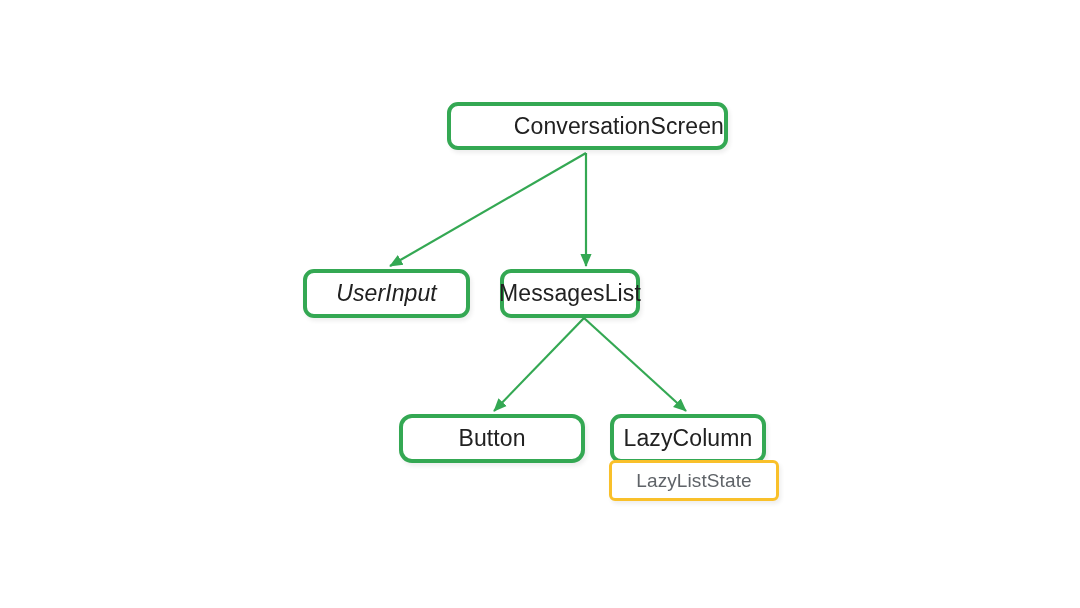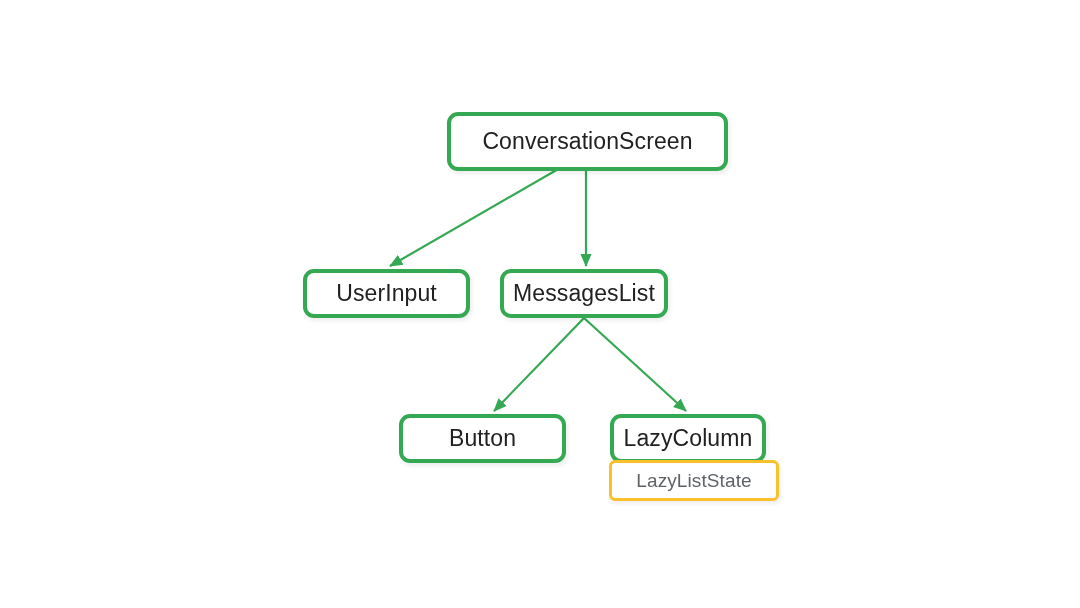--- a/index.html
+++ b/index.html
@@ -77,30 +77,30 @@
     </defs>
     <g id="edges-group">
         <line x1="586" y1="153" x2="390" y2="266" stroke="#34a853" stroke-width="2.2" marker-end="url(#arrowhead)"></line>
         <line x1="586" y1="153" x2="586" y2="266" stroke="#34a853" stroke-width="2.2" marker-end="url(#arrowhead)"></line>
         <line x1="584" y1="318" x2="494" y2="411" stroke="#34a853" stroke-width="2.2" marker-end="url(#arrowhead)"></line>
         <line x1="584" y1="318" x2="686" y2="411" stroke="#34a853" stroke-width="2.2" marker-end="url(#arrowhead)"></line>
       </g>
   </svg>
 
   <div id="nodes-group">
-      <div class="node node-green" style="left: 447px; top: 112px; width: 281px; height: 59px;">
+      <div class="node node-green" style="left: 447px; top: 102px; width: 281px; height: 48px; justify-content: flex-end;">
         <span class="node-label">ConversationScreen</span>
       </div>
-      <div class="node node-green" style="left: 303px; top: 269px; width: 167px; height: 49px;">
+      <div class="node node-green" style="left: 303px; top: 269px; width: 167px; height: 49px; font-style: italic;">
         <span class="node-label">UserInput</span>
       </div>
-      <div class="node node-green" style="left: 500px; top: 269px; width: 168px; height: 49px;">
+      <div class="node node-green" style="left: 500px; top: 269px; width: 140px; height: 49px;">
         <span class="node-label">MessagesList</span>
       </div>
-      <div class="node node-green" style="left: 399px; top: 414px; width: 167px; height: 49px;">
+      <div class="node node-green" style="left: 399px; top: 414px; width: 186px; height: 49px; border-radius: 13px;">
         <span class="node-label">Button</span>
       </div>
       <div class="node node-green" style="left: 610px; top: 414px; width: 156px; height: 49px;">
         <span class="node-label">LazyColumn</span>
       </div>
       <div class="node node-amber" style="left: 609px; top: 460px; width: 170px; height: 41px; border-radius: 6px;">
         <span class="node-label-sub">LazyListState</span>
       </div>
     </div>
 

